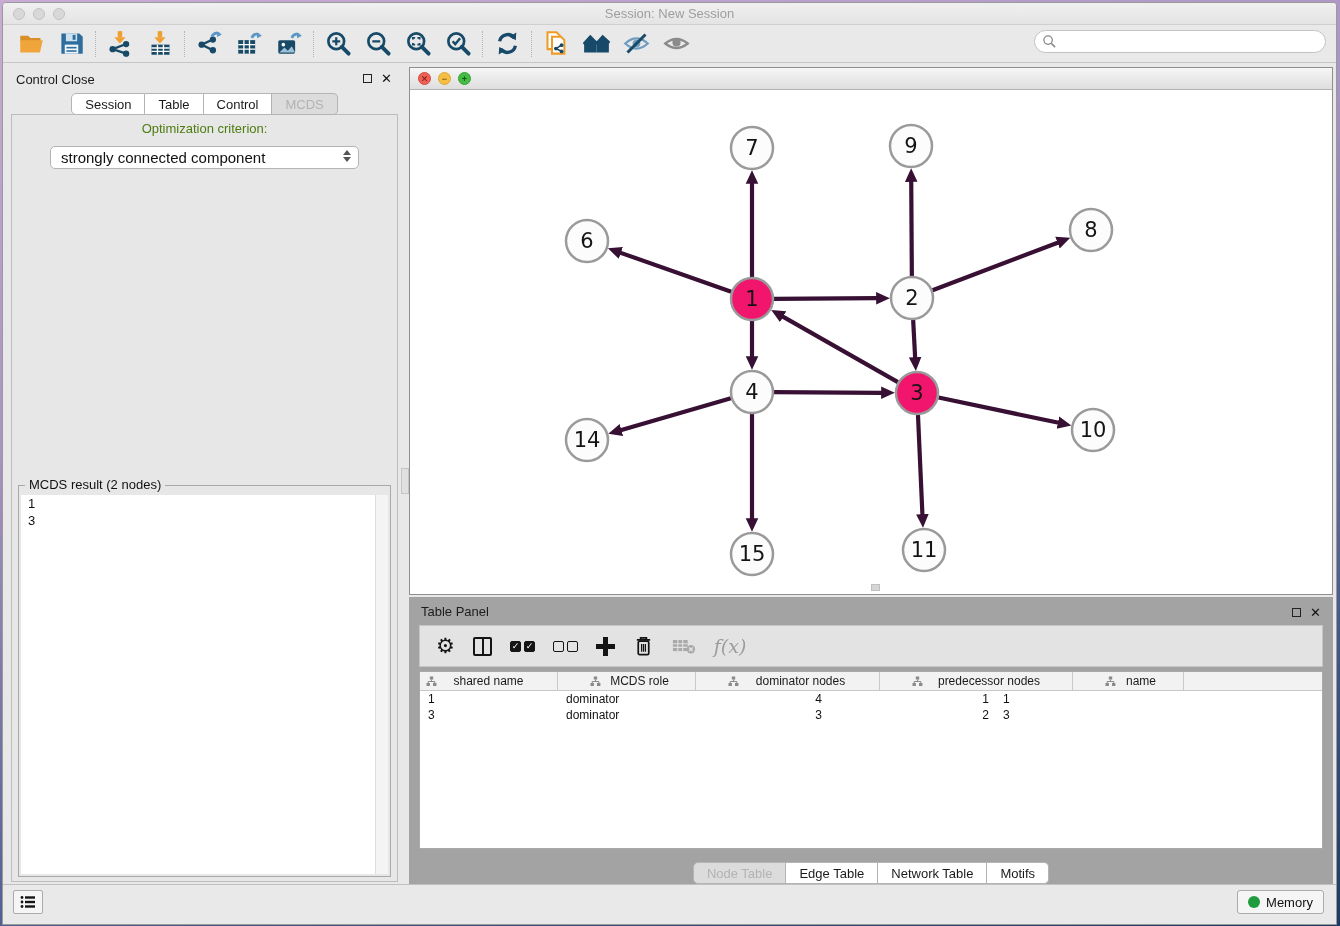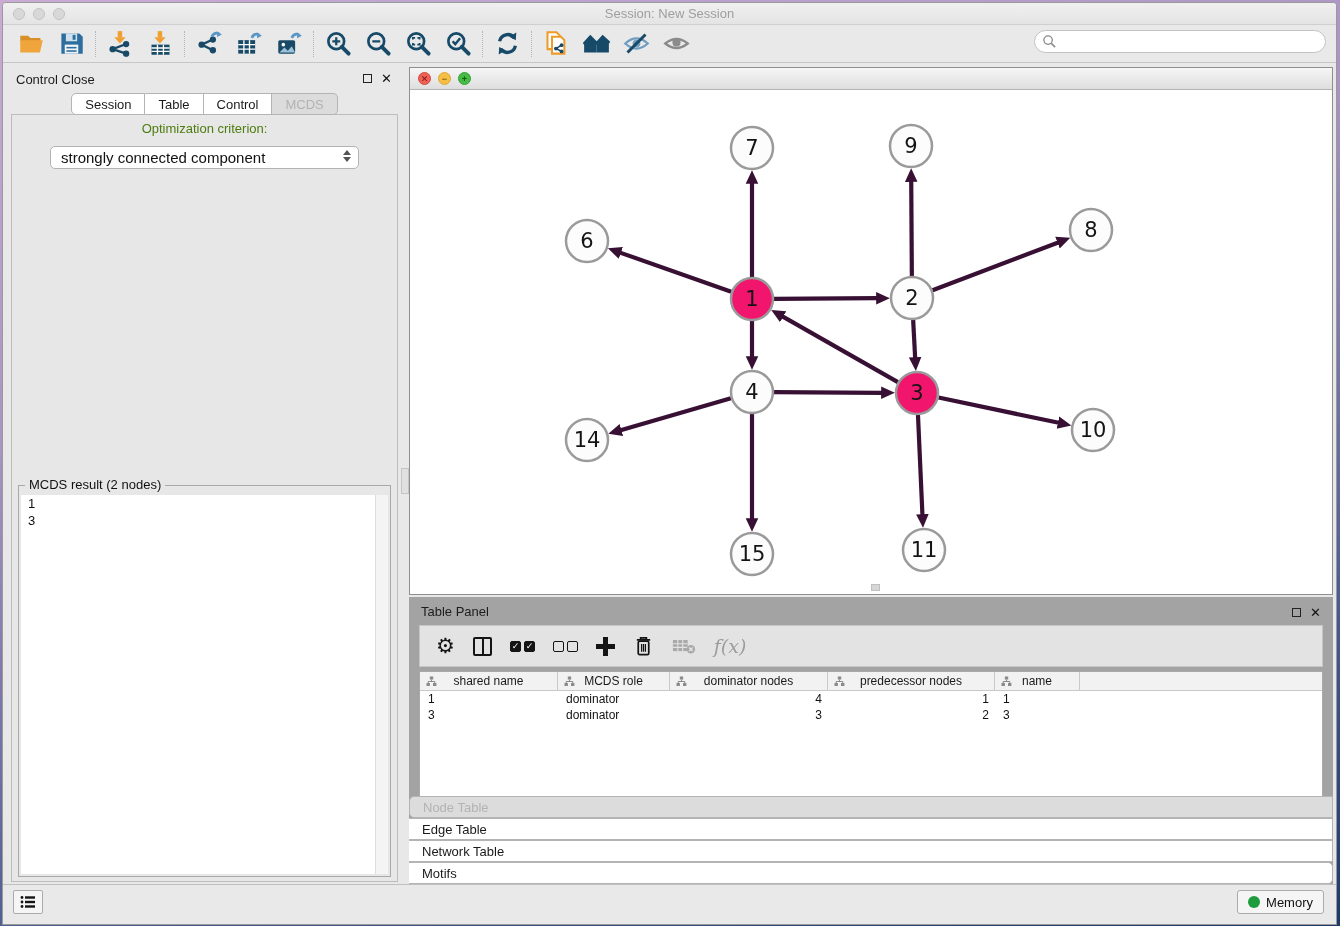--- a/index.html
+++ b/index.html
@@ -93,29 +93,29 @@
   .cb-pair { display:flex; gap:3px; }
   .cb { width:11px; height:11px; border:1.5px solid #141414; border-radius:2px; position:relative; }
   .cb.checked { background:#141414; }
   .cb.checked:after { content:"✓"; position:absolute; color:#fff; font-size:9px; left:1px; top:-1px; font-weight:bold; }
   .plus-ico { position:relative; width:19px; height:19px; }
   .plus-ico:before { content:""; position:absolute; left:7px; top:0; width:5px; height:19px; background:#141414; }
   .plus-ico:after { content:""; position:absolute; left:0; top:7px; width:19px; height:5px; background:#141414; }
   .fx-ico { font-family:"DejaVu Serif",serif; font-style:italic; font-size:19px; color:#9c9c9c; }
 
   .tp-table { position:absolute; left:10px; right:10px; top:74px; bottom:41px; background:#fff; border:1px solid #a9a9a9; overflow:hidden; }
-  .thead { display:flex; height:19px; background:#f2f2f2; border-bottom:1px solid #c9c9c9; }
+  .thead { display:flex; height:19px; background:#f2f2f2; border-bottom:1px solid #c9c9c9;gap:26px; }
   .th { display:flex; align-items:center; justify-content:center; gap:5px; font-size:12px; color:#1a1a1a;
         border-right:1px solid #c9c9c9; position:relative; }
   .th .hier { position:absolute; left:6px; top:4px; }
   .trow { display:flex; height:16px; align-items:center; }
   .td { font-size:12px; color:#111; overflow:hidden; white-space:nowrap; }
   .td.left { text-align:left; padding-left:8px; } .td.right { text-align:right; padding-right:6px; }
 
-  .tp-tabs { position:absolute; left:0; right:0; bottom:6px; display:flex; justify-content:center;flex-direction:column; }
+  .tp-tabs { position:absolute; left:0; right:0; bottom:6px; display:flex; justify-content:center; }
 
   
   .statusbar { position:absolute; left:0; right:0; bottom:0; height:40px; background:#e9e9e9; border-top:1px solid #c0c0c0; }
   .sb-left-btn { position:absolute; left:10px; top:5px; width:30px; height:24px; background:#f5f5f5;
                  border:1px solid #ababab; border-radius:2px; display:flex; align-items:center; justify-content:center; }
   .memory-btn { position:absolute; right:12px; top:5px; height:24px; background:#f5f5f5; border:1px solid #ababab;
                 border-radius:3px; display:flex; align-items:center; gap:6px; padding:0 10px; font-size:13px; color:#111; }
   .mem-dot { width:12px; height:12px; border-radius:50%; background:#1f9c3d; }
 </style>
 </head>

